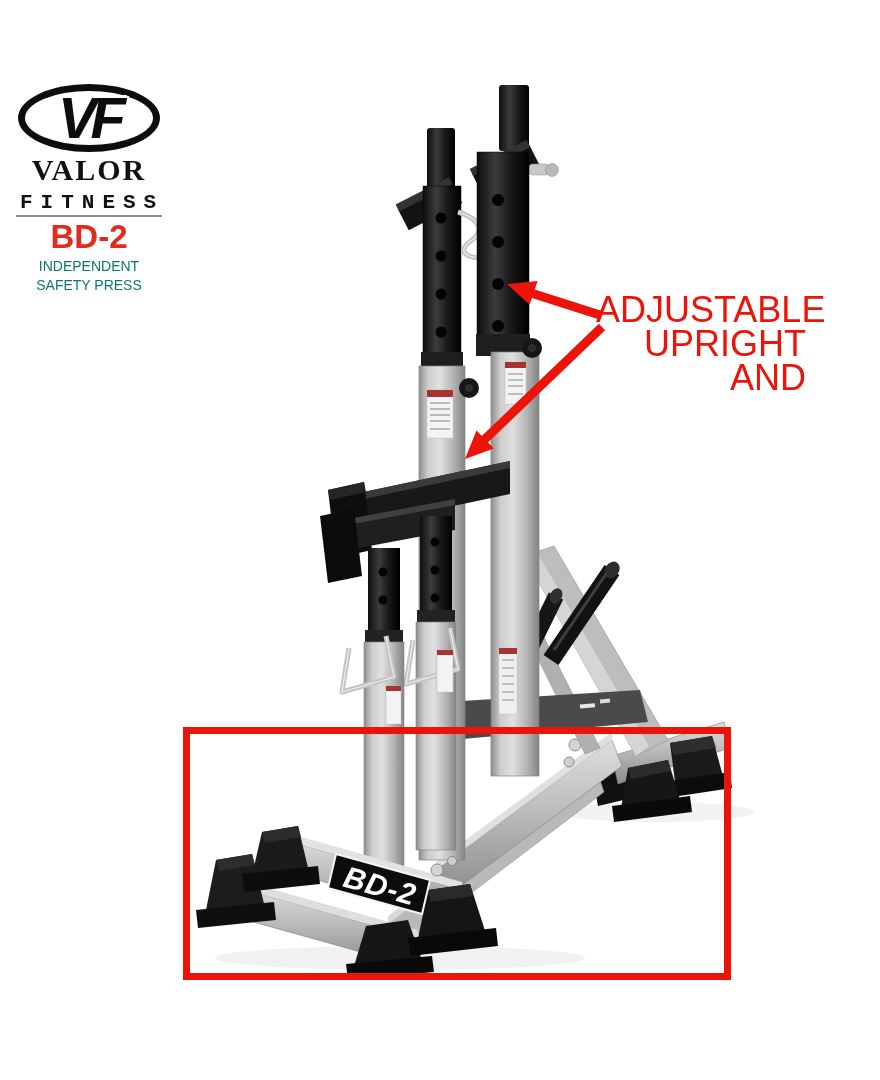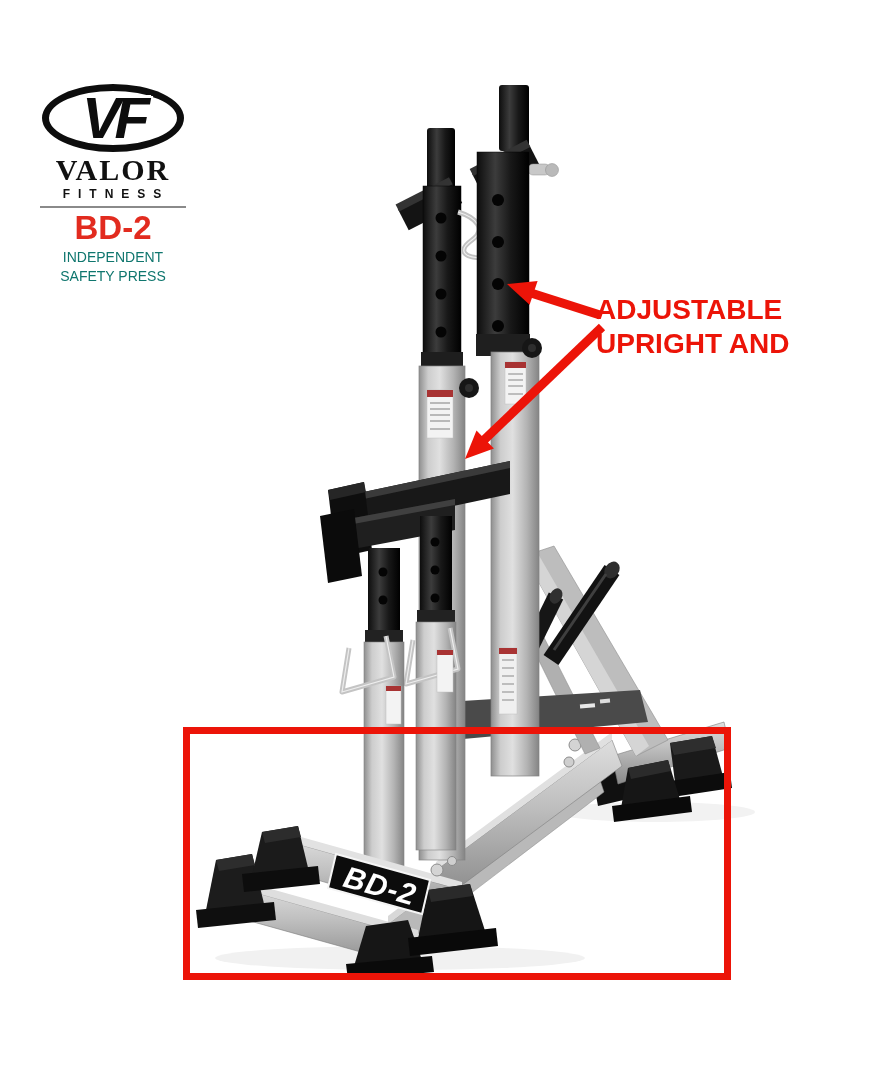--- a/index.html
+++ b/index.html
@@ -1,47 +1,47 @@
 <!DOCTYPE html>
 <html><head>
 <meta charset="utf-8">
 <style>
   html,body{margin:0;padding:0;background:#ffffff;}
   .canvas{
     position:relative;width:880px;height:1080px;background:#ffffff;overflow:hidden;
     font-family:"Liberation Sans", sans-serif;
   }
   
-  .logo-block{position:absolute;left:38px;top:84px;width:150px;text-align:center;}
+  .logo-block{position:absolute;left:14px;top:84px;width:150px;text-align:center;}
   .vf-ellipse{
     position:relative;width:128px;height:54px;margin:0 auto;
     border:7px solid #0d0d0d;border-radius:50%;
   }
   .vf-mono{
     position:absolute;left:0;right:0;top:-12px;
     font-style:italic;font-weight:900;font-size:58px;line-height:78px;color:#0d0d0d;
     letter-spacing:-6px;
     text-shadow:-3px 0 0 #fff,3px 0 0 #fff,0 -3px 0 #fff,0 3px 0 #fff,
                 -2px -2px 0 #fff,2px 2px 0 #fff,-2px 2px 0 #fff,2px -2px 0 #fff;
   }
   .brand-name{margin-top:3px;font-weight:700;font-size:30px;line-height:30px;color:#111;letter-spacing:2px;font-family:Liberation Serif, serif;}
-  .brand-sub{margin-top:1px;font-weight:700;font-size:12px;line-height:16px;color:#111;letter-spacing:8px;text-indent:6px;}
+  .brand-sub{margin-top:10px;font-weight:700;font-size:21px;line-height:16px;color:#111;letter-spacing:8px;text-indent:6px;font-family:Liberation Mono, monospace;}
   .brand-divider{height:2px;background:#8a8a8a;margin:4px 2px 0 2px;}
   .model-code{margin-top:2px;font-weight:700;font-size:33px;line-height:36px;color:#e22b1f;}
   .product-name{margin-top:2px;font-size:14px;line-height:19px;color:#0f766e;}
   
   .machine{position:absolute;left:0;top:0;width:880px;height:1080px;z-index:1;}
   .machine text{font-family:"Liberation Sans", sans-serif;}
   
   .overlay{position:absolute;left:0;top:0;width:880px;height:1080px;z-index:3;pointer-events:none;}
   .nesting-box{
     position:absolute;left:183px;top:727px;width:534px;height:239px;
     border:7px solid #ec1408;z-index:2;
   }
-  .callout{position:absolute;color:#ec1408;font-size:28px;line-height:34px;text-align:left;z-index:4;font-weight:bold;}
+  .callout{position:absolute;color:#ec1408;font-size:36px;line-height:34px;text-align:right;z-index:4;}
   .callout-adjustable{left:596px;top:293px;width:210px;}
   .callout-nesting{left:33px;top:658px;width:314px;line-height:33px;}
 </style>
 </head>
 <body>
 
 <div class="canvas">
 
   <div class="logo-block">
     <div class="vf-ellipse">

